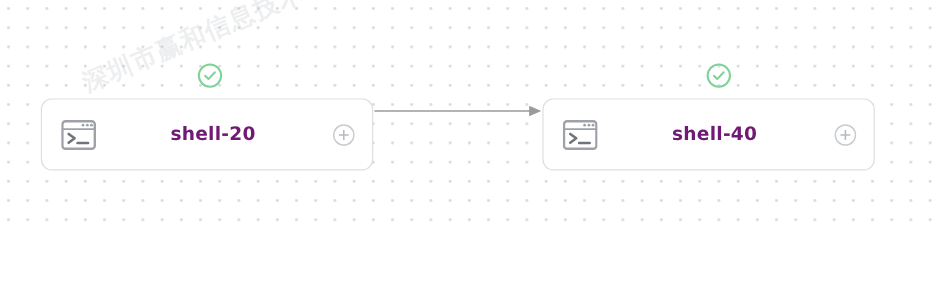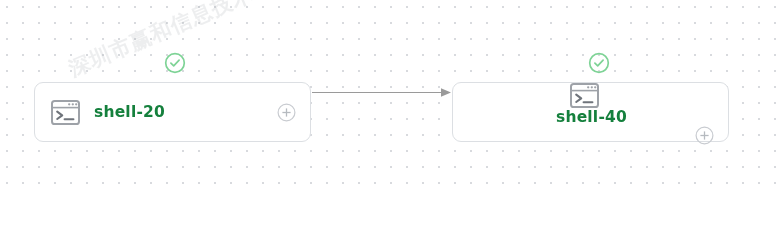--- a/index.html
+++ b/index.html
@@ -66,36 +66,37 @@
     height: 60px;
     background: #ffffff;
     border: 1px solid #dcdfe3;
     border-radius: 9px;
     box-sizing: border-box;
     display: flex;
     align-items: center;
     padding: 0 14px 0 16px;
   }
   .node.n1 { left: 34px;  width: 277px; }
-  .node.n2 { left: 452px; width: 277px; flex-direction: column; }
+  .node.n2 { left: 452px; width: 277px; }
 
   .term-icon {
     width: 29px;
     height: 25px;
     flex: 0 0 auto;
     margin-right: 14px;
   }
 
   .node-label {
     font-size: 15.5px;
     font-weight: 700;
-    color: #15803d;
+    color: #701a75;
     letter-spacing: 0.2px;
     font-family: "DejaVu Sans", sans-serif;
     white-space: nowrap;
+    margin-left: 48px;
   }
 
   .add-btn {
     margin-left: auto;
     width: 19px;
     height: 19px;
     flex: 0 0 auto;
   }
 </style>
 </head>

